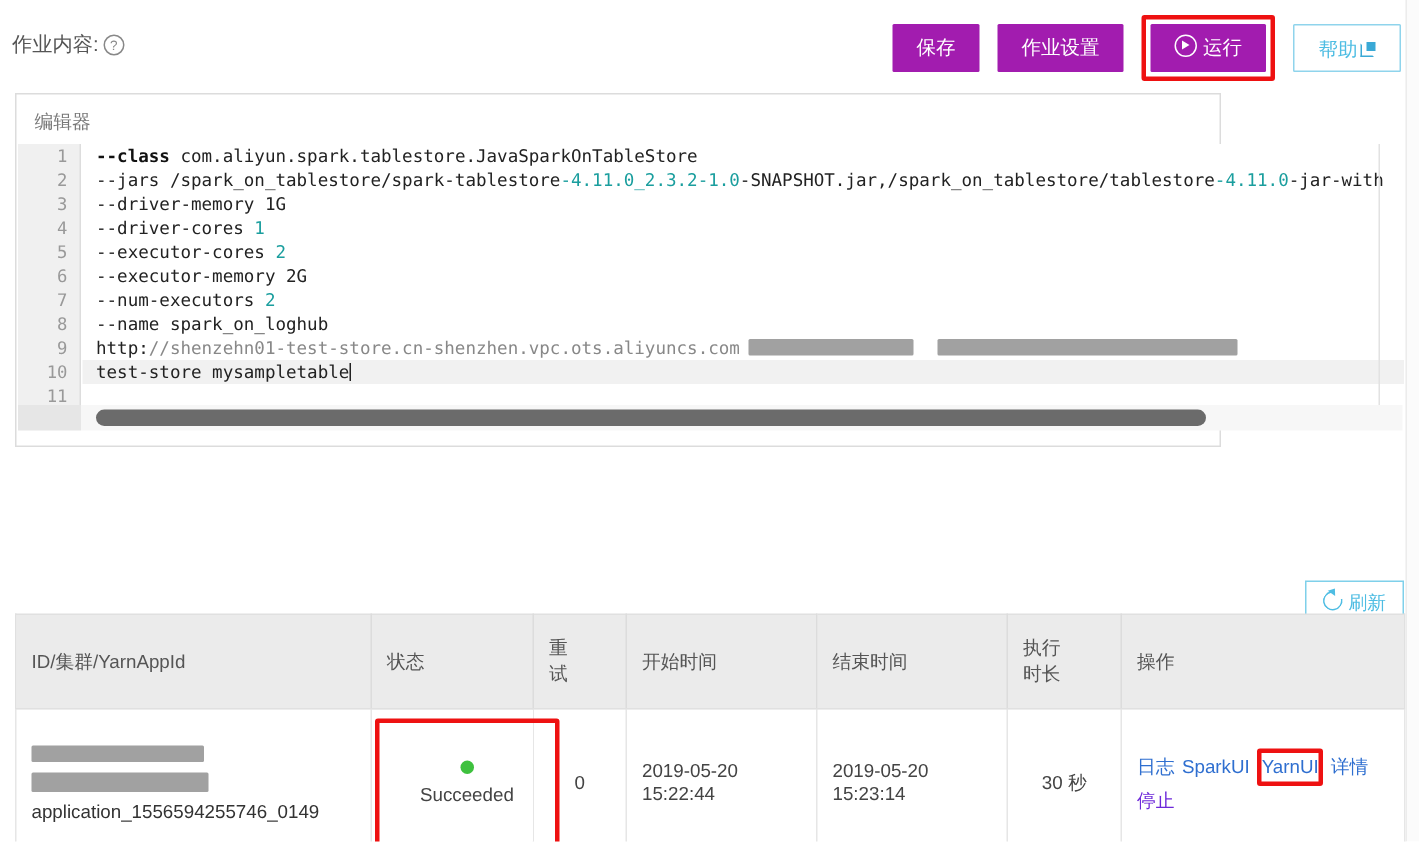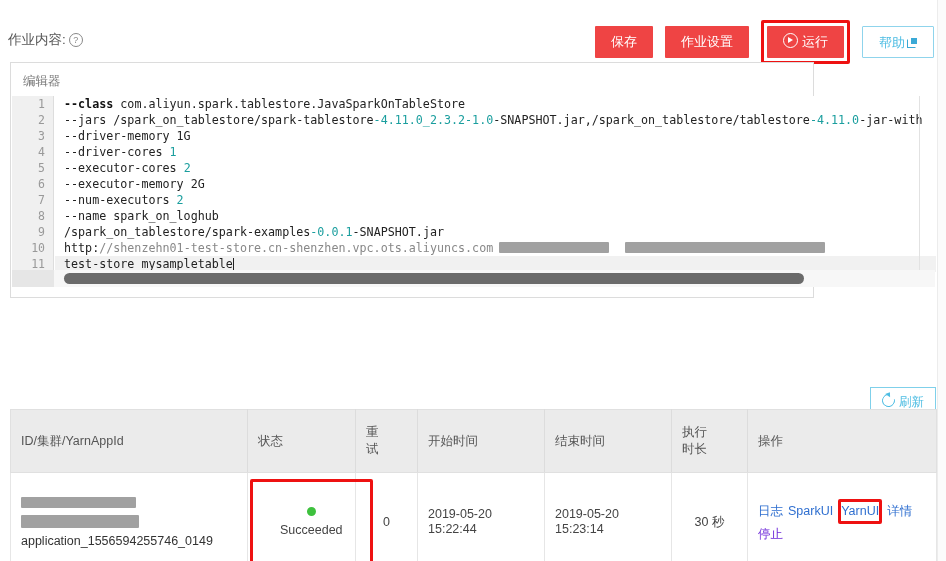--- a/index.html
+++ b/index.html
@@ -16,21 +16,21 @@
   }
   .page {
     position: relative;
     width: 946px; height: 561px;
     box-sizing: border-box;
   }
 
   
   .header {
     position: absolute;
-    left: 0; top: 10px;
+    left: 0; top: 0;
     width: 946px; height: 50px;
   }
   .page-title {
     position: absolute;
     left: 8px; top: 21px;
     font-size: 13.5px;
     color: #555;
     white-space: nowrap;
   }
   .help-icon {
@@ -57,21 +57,21 @@
     box-sizing: border-box;
     padding: 0 16px;
     font-size: 13px;
     line-height: 32px;
     border: none;
     cursor: pointer;
     white-space: nowrap;
     border-radius: 1px;
   }
   .btn-primary {
-    background: #ef4444;
+    background: #a21caf;
     color: #ffffff;
   }
   .btn-ghost {
     background: #ffffff;
     color: #4EBDE3;
     border: 1px solid #8fd4ec;
   }
   .btn-run-wrap {
     position: relative;
     padding: 6px;
@@ -382,21 +382,20 @@
         </div>
       <div class="code-lines" id="codelines">
           <div class="cline"><span class="kw">--class</span><span> com.aliyun.spark.tablestore.JavaSparkOnTableStore</span></div>
           <div class="cline"><span>--jars /spark_on_tablestore/spark-tablestore</span><span class="num">-4.11.0_2.3.2-1.0</span><span>-SNAPSHOT.jar,/spark_on_tablestore/tablestore</span><span class="num">-4.11.0</span><span>-jar-with</span></div>
           <div class="cline"><span>--driver-memory 1G</span></div>
           <div class="cline"><span>--driver-cores </span><span class="num">1</span></div>
           <div class="cline"><span>--executor-cores </span><span class="num">2</span></div>
           <div class="cline"><span>--executor-memory 2G</span></div>
           <div class="cline"><span>--num-executors </span><span class="num">2</span></div>
           <div class="cline"><span>--name spark_on_loghub</span></div>
-          <div class="cline"><span>/spark_on_tablestore/spark-examples</span><span class="num">-0.0.1</span><span>-SNAPSHOT.jar</span></div>
           <div class="cline"><span>http:</span><span class="cmt">//shenzehn01-test-store.cn-shenzhen.vpc.ots.aliyuncs.com</span><span class="redact" style="width: 110px; margin-left: 6px;"></span><span class="redact" style="width: 200px; margin-left: 16px;"></span></div>
           <div class="cline active"><span>test-store mysampletable</span><span class="caret"></span></div>
         </div>
     </div>
     <div class="editor-vline"></div>
 
     <div class="hscroll-gutterpad"></div>
     <div class="hscroll-track">
       <div class="hscroll-thumb"></div>
     </div>

